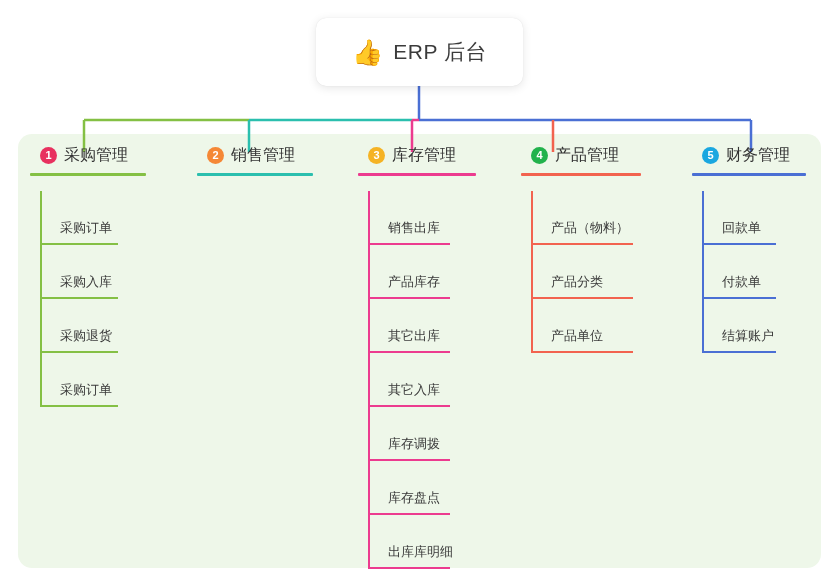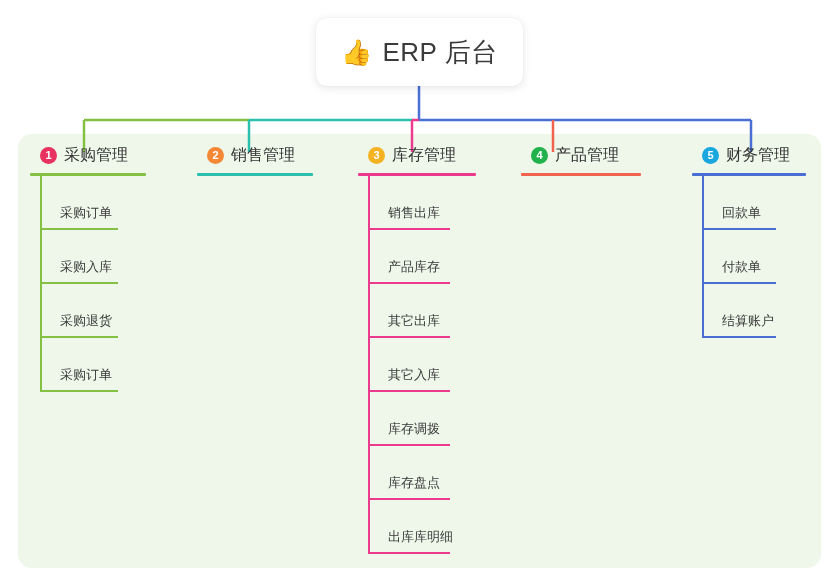--- a/index.html
+++ b/index.html
@@ -31,21 +31,21 @@
     justify-content: center;
     gap: 10px;
     box-sizing: border-box;
   }
   #root-node .root-emoji {
     font-size: 25px;
     line-height: 1;
     font-family: "DejaVu Sans", sans-serif;
   }
   #root-node .root-title {
-    font-size: 26px;
+    font-size: 21px;
     color: #3b3b3b;
     letter-spacing: 0.5px;
     white-space: nowrap;
   }
 
   
   #connectors {
     position: absolute;
     left: 0;
     top: 0;
@@ -93,21 +93,21 @@
     font-size: 16px;
     color: #333333;
   }
   .col-underline {
     height: 3px;
     margin-top: 5px;
     border-radius: 1px;
   }
   .leaves {
     position: relative;
-    margin-top: 0px;
+    margin-top: 15px;
   }
   .spine {
     position: absolute;
     left: 10px;
     top: 0;
     width: 2px;
   }
   .leaf {
     position: relative;
     height: 54px;
@@ -223,20 +223,35 @@
           <div class="leaf-underline" style="background: rgb(236, 59, 143); width: 82px;"></div>
         </div>
       </div>
     </div>
     <div class="column" style="left: 521px; width: 165px;">
       <div class="col-header">
         <span class="badge" style="background: rgb(34, 178, 76);">4</span>
         <span class="col-title">产品管理</span>
       </div>
       <div class="col-underline" style="background: rgb(242, 99, 79); width: 120px;"></div>
+      <div class="leaves">
+        <div class="spine" style="background: rgb(242, 99, 79); height: 162px;"></div>
+        <div class="leaf">
+          <span class="leaf-text">产品（物料）</span>
+          <div class="leaf-underline" style="background: rgb(242, 99, 79); width: 102px;"></div>
+        </div>
+        <div class="leaf">
+          <span class="leaf-text">产品分类</span>
+          <div class="leaf-underline" style="background: rgb(242, 99, 79); width: 102px;"></div>
+        </div>
+        <div class="leaf">
+          <span class="leaf-text">产品单位</span>
+          <div class="leaf-underline" style="background: rgb(242, 99, 79); width: 102px;"></div>
+        </div>
+      </div>
     </div>
     <div class="column" style="left: 692px; width: 130px;">
       <div class="col-header">
         <span class="badge" style="background: rgb(26, 167, 224);">5</span>
         <span class="col-title">财务管理</span>
       </div>
       <div class="col-underline" style="background: rgb(74, 111, 212); width: 114px;"></div>
       <div class="leaves">
         <div class="spine" style="background: rgb(74, 111, 212); height: 162px;"></div>
         <div class="leaf">

